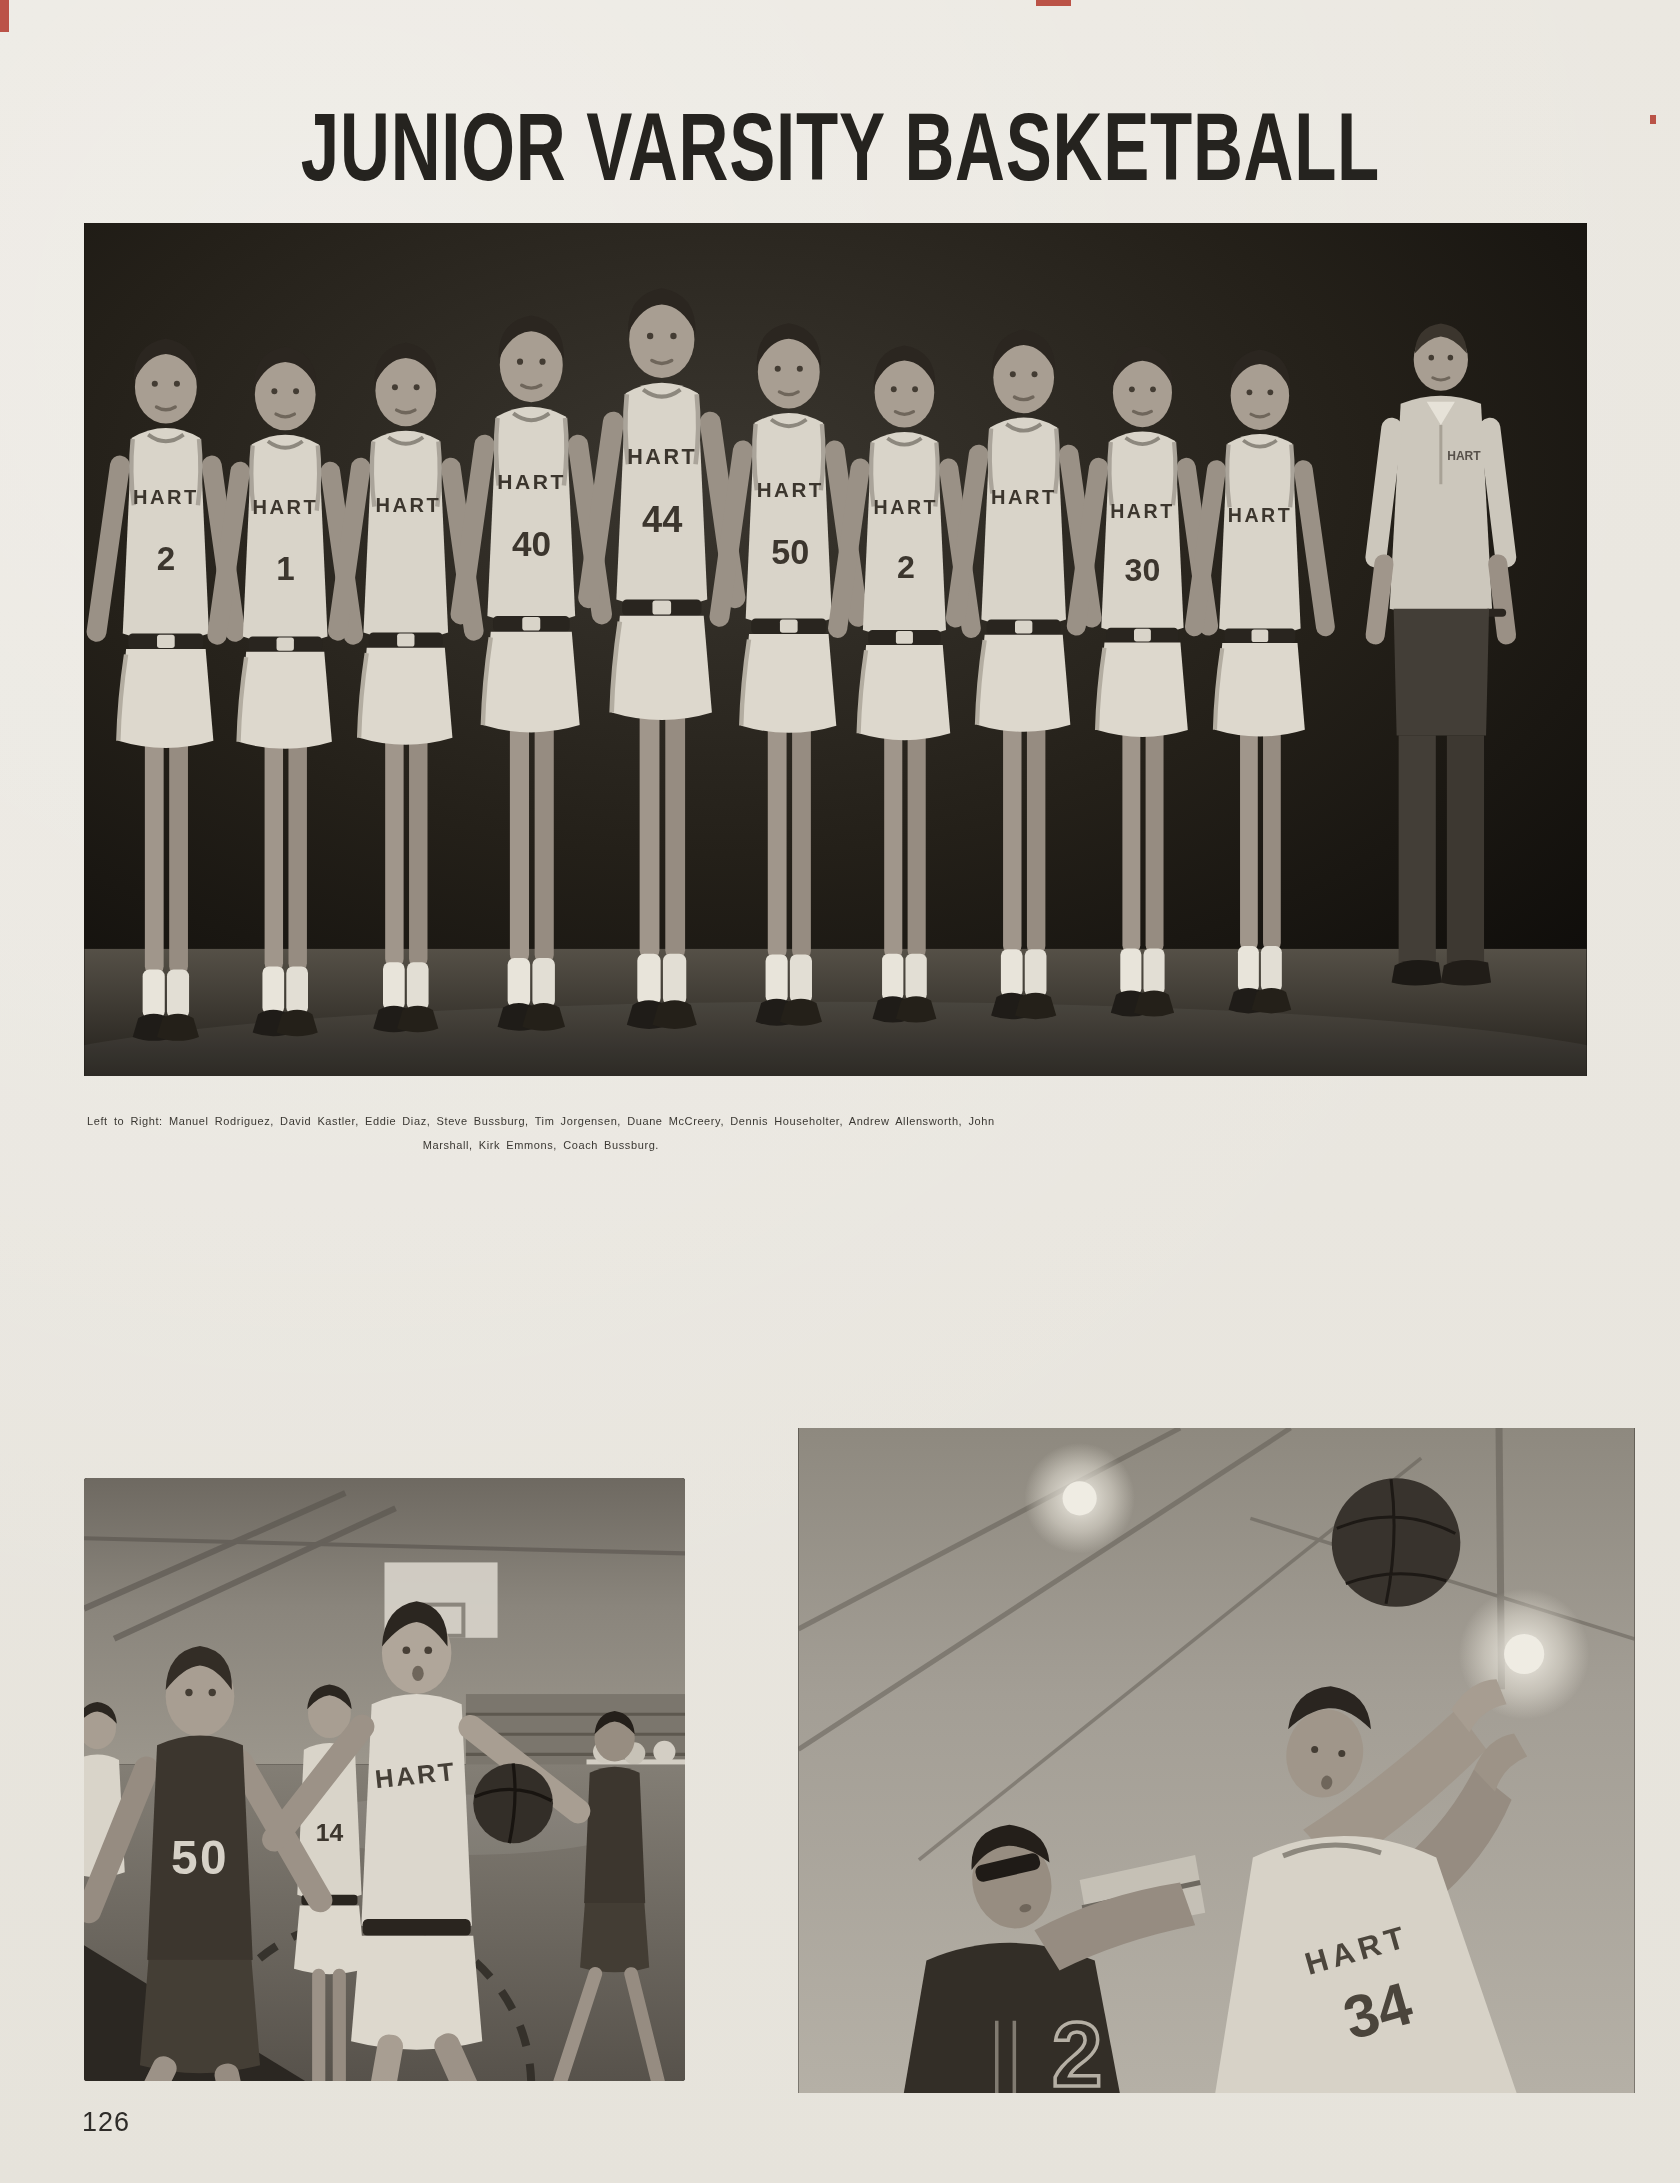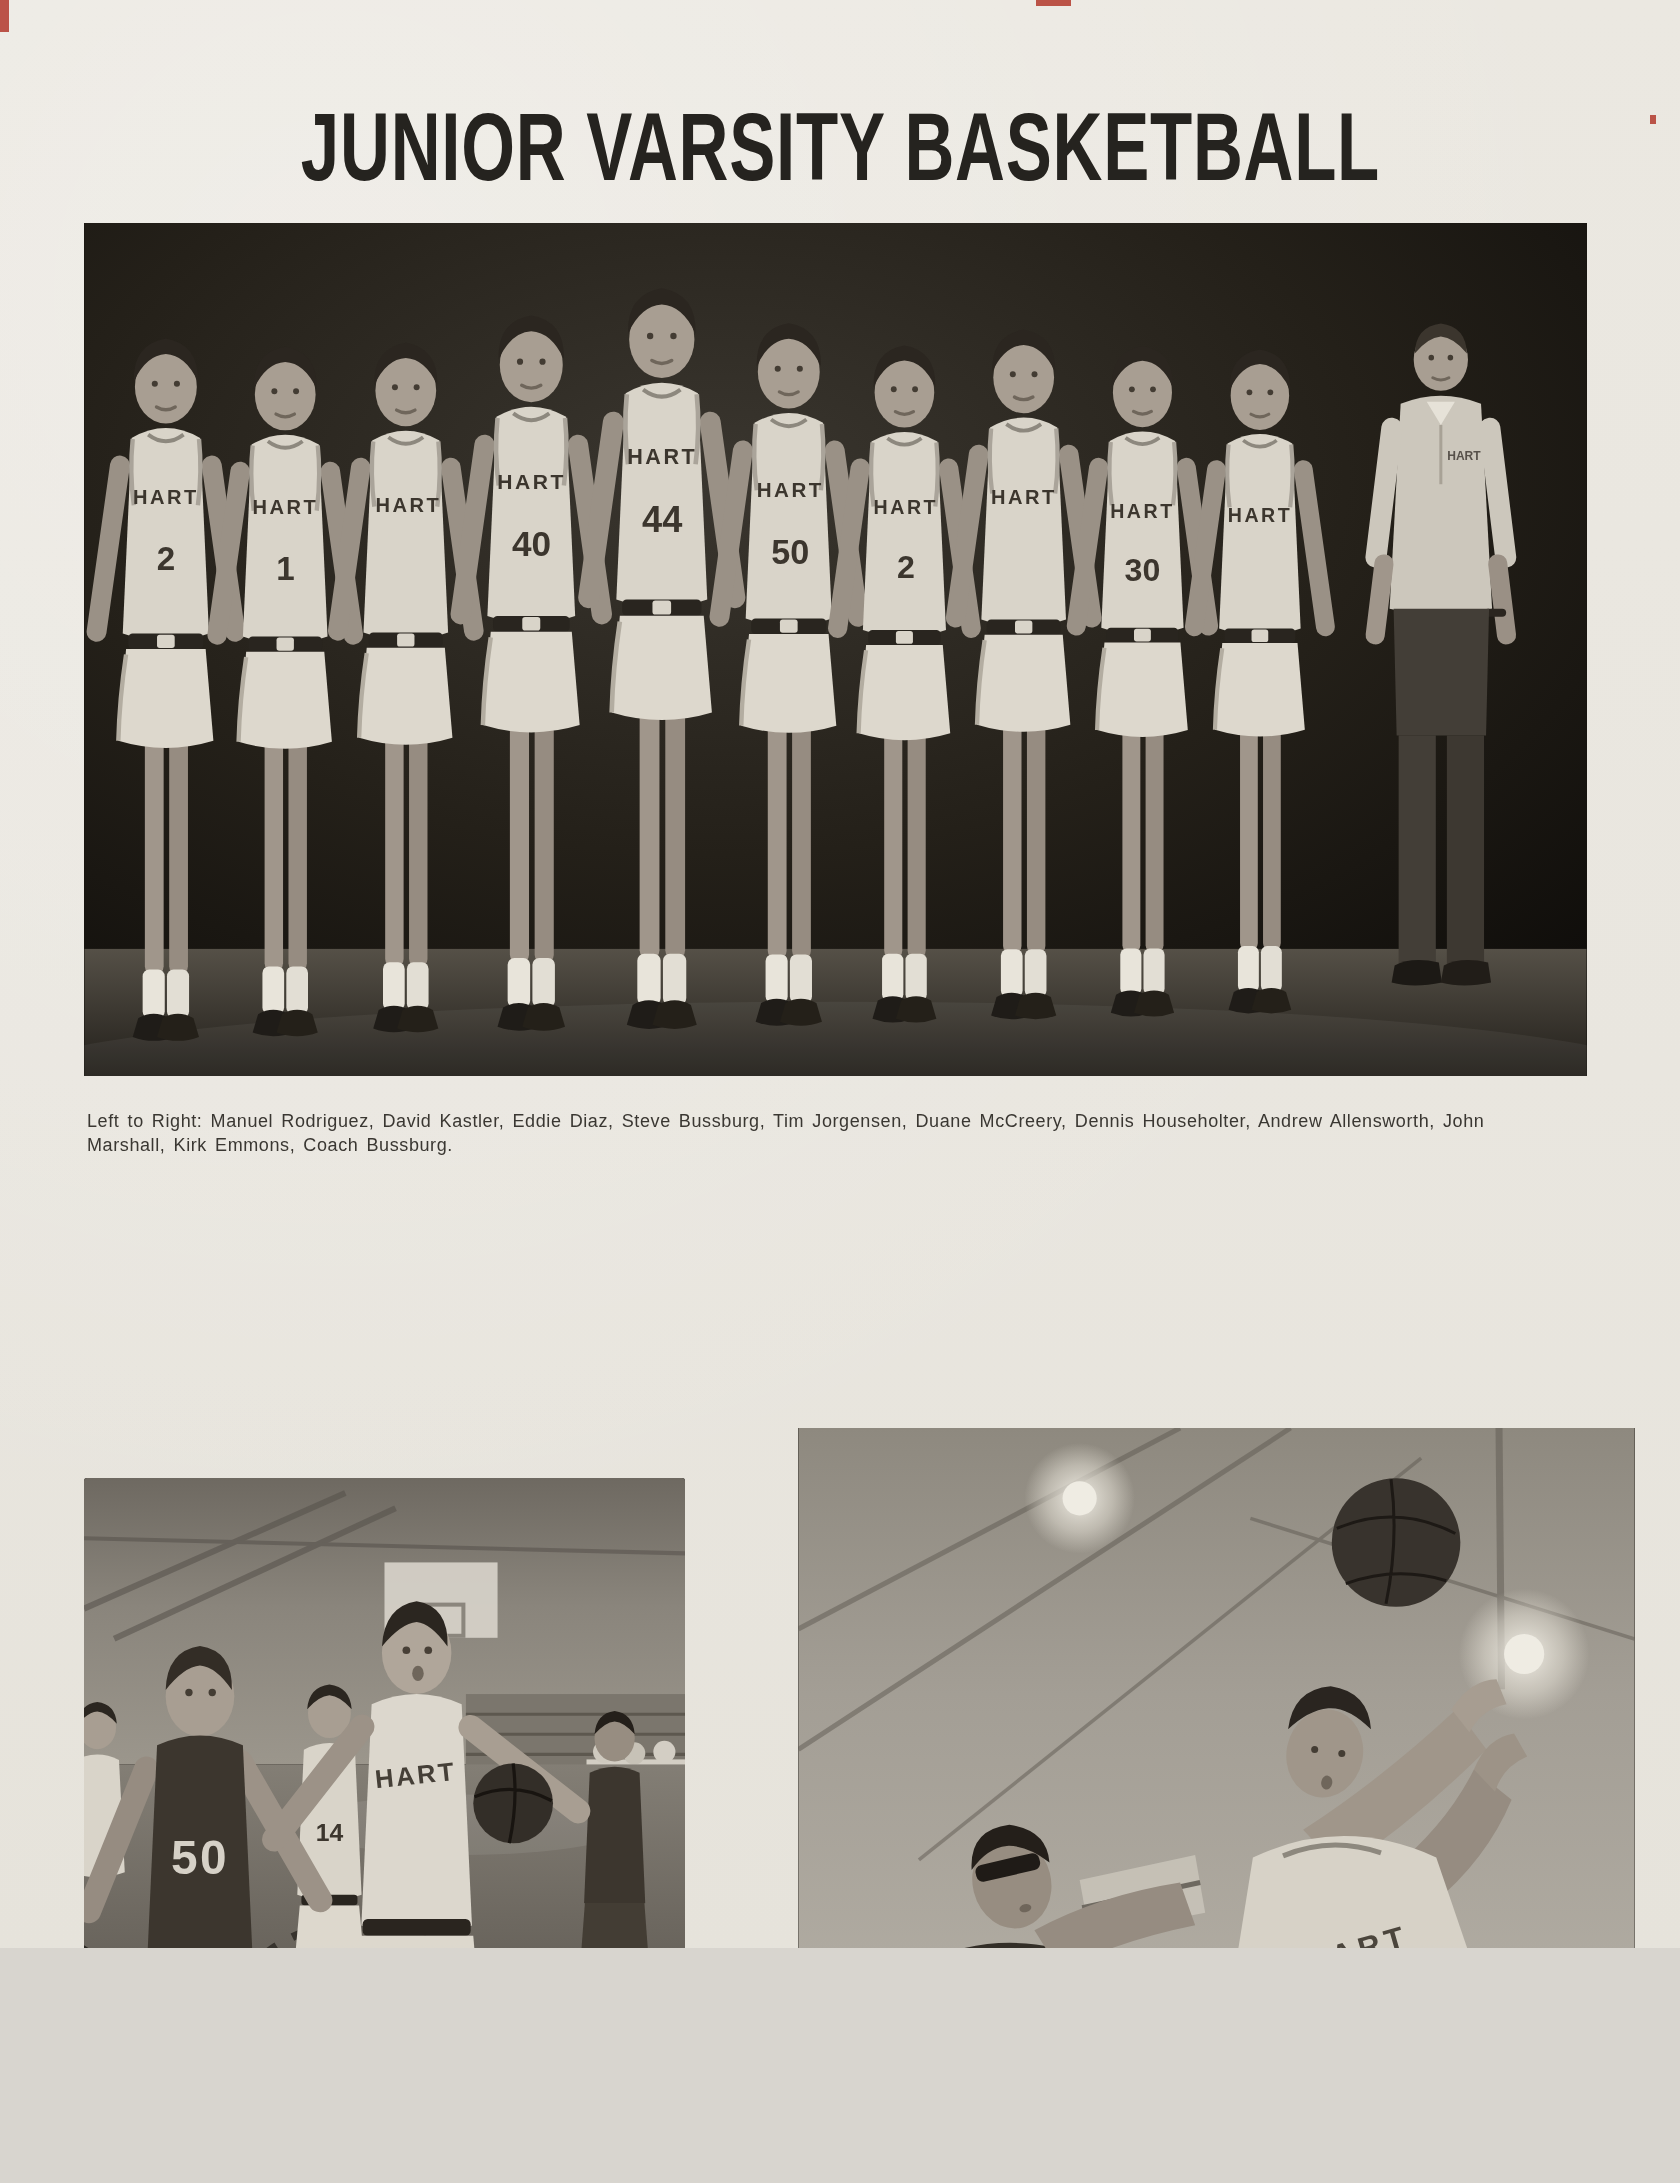--- a/index.html
+++ b/index.html
@@ -1,18 +1,18 @@
 <!DOCTYPE html>
 <html style="font-size:8px"><head>
 <meta charset="utf-8">
 <style>
   html,body{margin:0;padding:0;background:#d8d5cf;}
   .page{
     position:relative;
-    width:1681px;height:1948px;
+    width:1681px;height:2183px;
     background:
       radial-gradient(circle at 20% 15%, rgba(255,255,255,.25), rgba(255,255,255,0) 60%),
       linear-gradient(180deg,#ebe8e1 0%, #e9e6df 55%, #e6e3db 100%);
     overflow:hidden;
     font-family:"Liberation Sans", sans-serif;
   }
   .scan-mark{position:absolute;background:#b2382c;opacity:.85;}
   .title-wrap{
     position:absolute;left:0;top:99px;width:100%;
     text-align:center;
@@ -24,22 +24,22 @@
     transform:scaleX(.72);transform-origin:center;
     white-space:nowrap;
     font-family:"Liberation Sans", sans-serif;
   }
   .photo{position:absolute;overflow:hidden;background:#17140f;}
   .photo svg{display:block;}
   #team-photo{left:84px;top:223px;width:1503px;height:853px;}
   #action-left{left:84px;top:1478px;width:601px;height:603px;border-radius:3px;}
   #action-right{left:798px;top:1428px;width:837px;height:665px;}
   .caption{
-    position:absolute;color:#3a3732;font-size:18px;line-height:23.6px;
-    letter-spacing:0.6px;word-spacing:2.5px;white-space:nowrap;
+    position:absolute;color:#3a3732;font-size:11px;line-height:23.6px;
+    letter-spacing:0.6px;word-spacing:2.5px;white-space:nowrap;text-align:center;
   }
   #team-caption{left:87px;top:1110px;}
   #caption-left{left:87px;top:1404px;}
   #caption-right{left:793px;top:1380px;}
   .page-number{
     position:absolute;left:82px;top:2107px;
     font-size:27px;color:#2e2c29;letter-spacing:1px;
   }
   svg text{font-family:"Liberation Sans", sans-serif;}
 </style>

